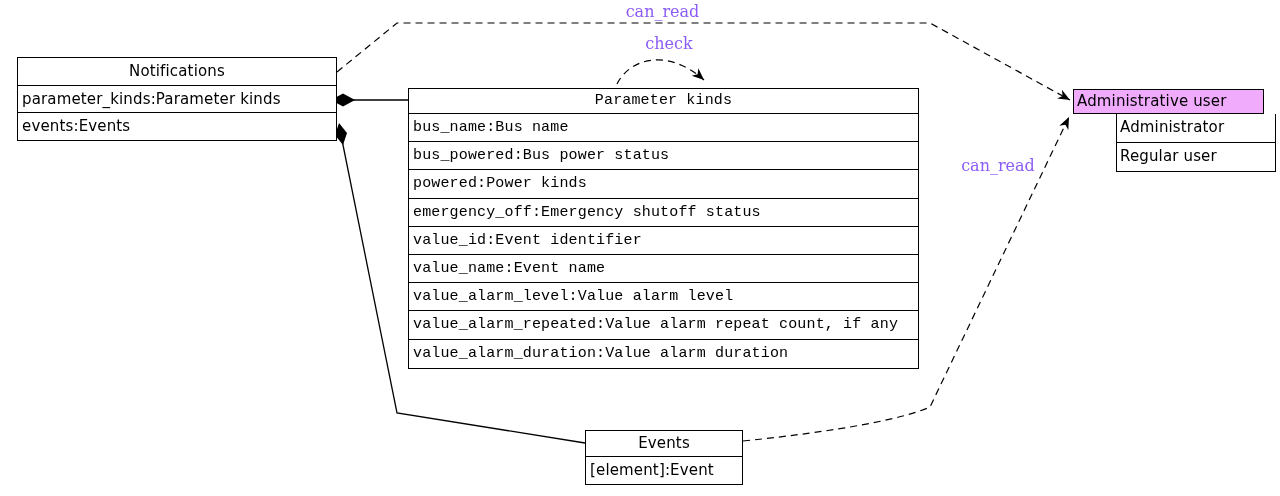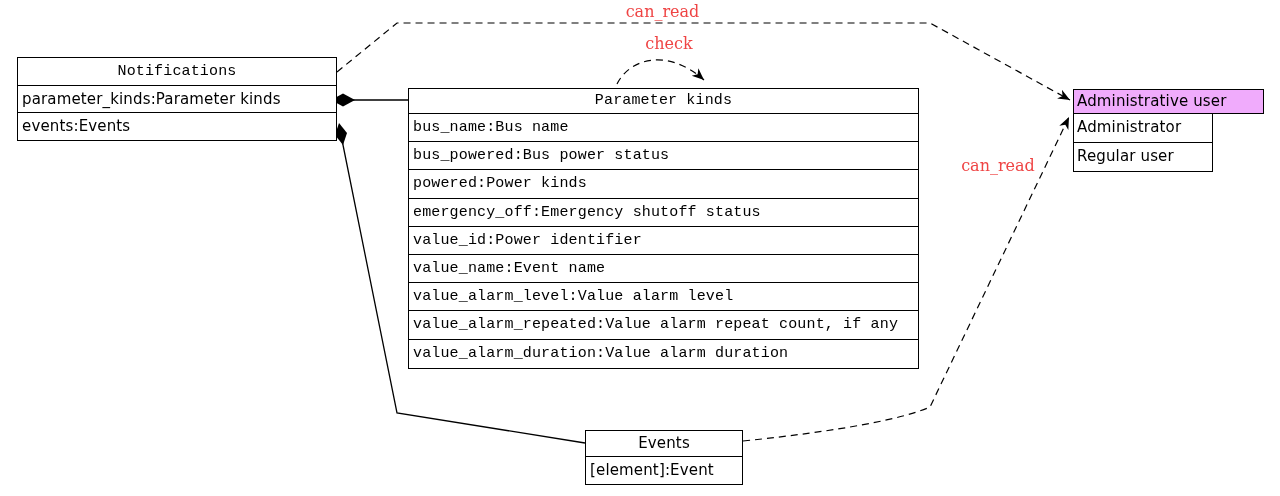--- a/index.html
+++ b/index.html
@@ -36,21 +36,21 @@
     padding-left: 4px;
     border-bottom: 1px solid #000000;
     box-sizing: border-box;
     white-space: nowrap;
     overflow: hidden;
   }
   .node .row:last-child { border-bottom: none; }
 
   
   #node-notifications { left: 17px; top: 57px; width: 320px; }
-  #node-notifications .title { height: 27.5px; line-height: 27.5px; font-family: Liberation Mono, monospace; }
+  #node-notifications .title { height: 27.5px; line-height: 27.5px; }
   #node-notifications .row   { height: 27.3px; line-height: 26.3px; }
 
   
   #node-parameter-kinds { left: 408px; top: 88px; width: 511px; font-family: Liberation Mono, monospace; }
   #node-parameter-kinds .title { height: 25px; line-height: 24px; }
   #node-parameter-kinds .row   { height: 28.2px; line-height: 27.2px; }
 
   
   #node-events { left: 585px; top: 430px; width: 158px; }
   #node-events .title { height: 26px; line-height: 25px; }
@@ -61,41 +61,42 @@
   #node-admin .admin-title {
     box-sizing: border-box;
     width: 191px; height: 25px; line-height: 22.5px;
     border: 1.2px solid #000000;
     background: #f0abfc;
     padding-left: 3px;
     white-space: nowrap; overflow: hidden;
   }
   #node-admin .admin-rows {
     box-sizing: border-box;
-    width: 140px;
+    width: 160px;
     border: 1.2px solid #000000;
     border-top: none;
     background: #ffffff;
+    margin-left: 43px;
   }
   #node-admin .admin-rows .row {
     box-sizing: border-box;
     height: 28.5px; line-height: 27.5px;
     border-bottom: 1px solid #000000;
     padding-left: 3px;
     white-space: nowrap; overflow: hidden;
   }
   #node-admin .admin-rows .row:last-child { border-bottom: none; }
 
   .edge-label {
     position: absolute;
     font-family: "DejaVu Serif", serif;
     font-size: 16px;
     text-align: center;
     white-space: nowrap;
-    color: #ef4444;
+    color: #8b5cf6;
   }
   #label-can-read-top    { left: 600px; top: 2px;   width: 125px; }
   #label-check           { left: 614px; top: 34px;  width: 110px; }
   #label-can-read-bottom { left: 948px; top: 156px; width: 100px; }
 </style>
 </head>
 <body>
 
 <div id="canvas">
 
@@ -124,21 +125,21 @@
     <div class="row">parameter_kinds:Parameter kinds</div>
     <div class="row">events:Events</div>
   </div>
 
   <div class="node" id="node-parameter-kinds">
     <div class="title">Parameter kinds</div>
     <div class="row">bus_name:Bus name</div>
     <div class="row">bus_powered:Bus power status</div>
     <div class="row">powered:Power kinds</div>
     <div class="row">emergency_off:Emergency shutoff status</div>
-    <div class="row">value_id:Power identifier</div>
+    <div class="row">value_id:Event identifier</div>
     <div class="row">value_name:Event name</div>
     <div class="row">value_alarm_level:Value alarm level</div>
     <div class="row">value_alarm_repeated:Value alarm repeat count, if any</div>
     <div class="row">value_alarm_duration:Value alarm duration</div>
   </div>
 
   <div class="node" id="node-events">
     <div class="title">Events</div>
     <div class="row">[element]:Event</div>
   </div>

